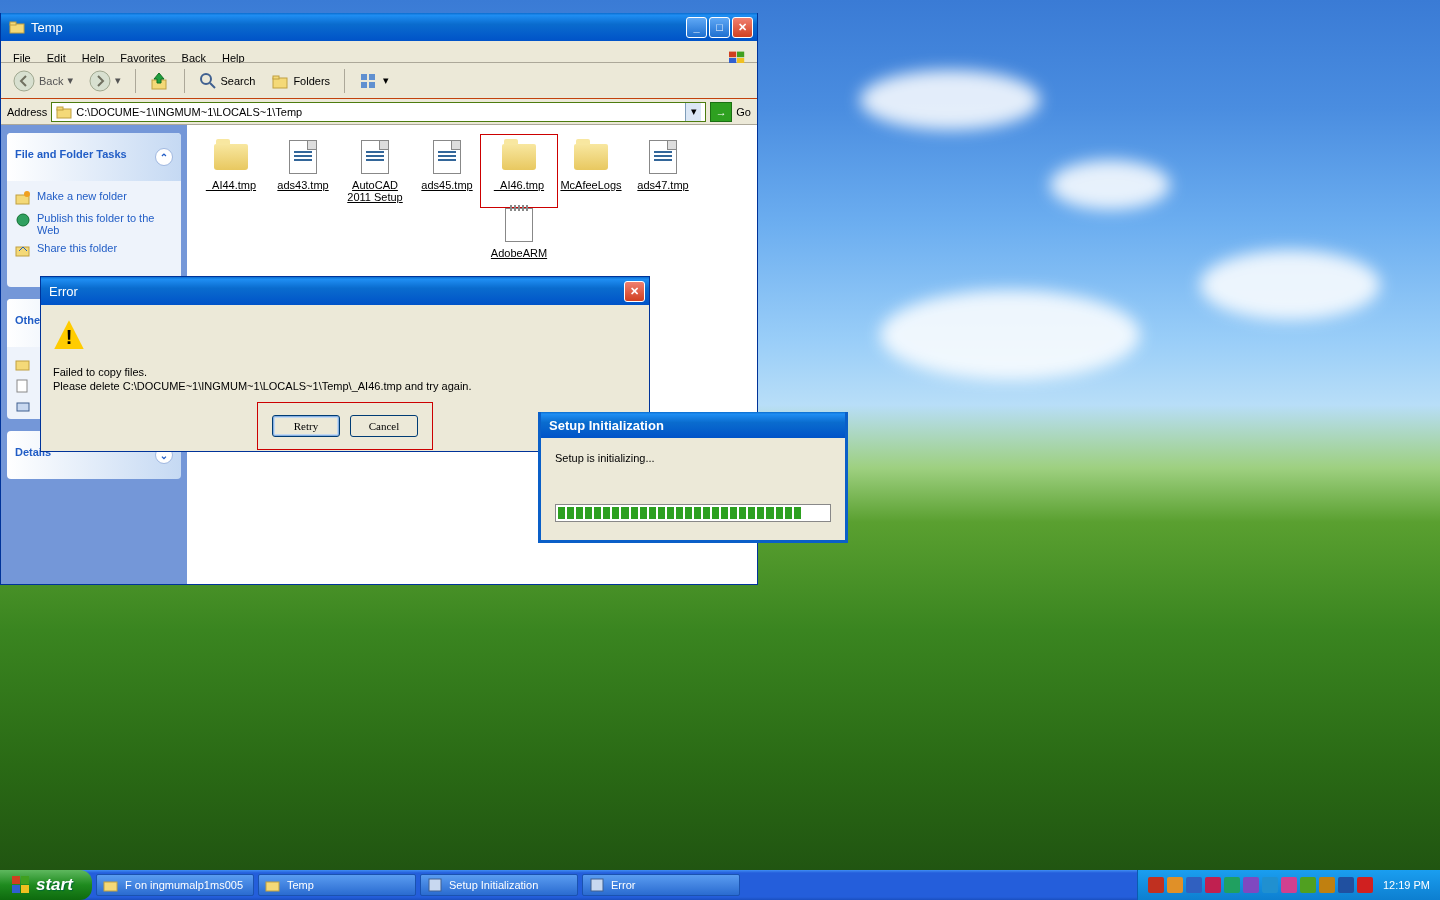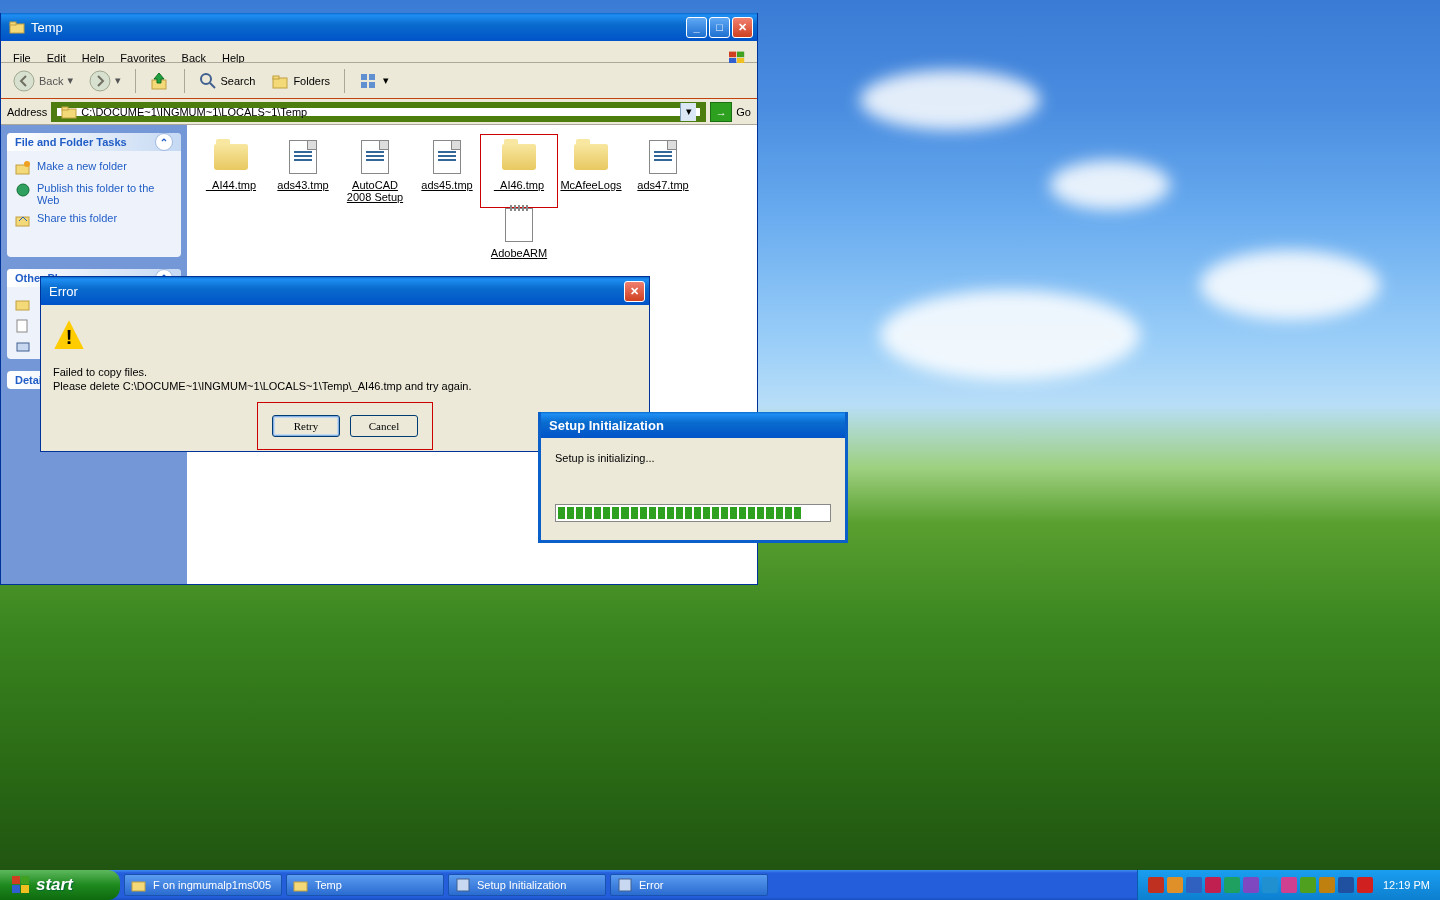--- a/index.html
+++ b/index.html
@@ -60,42 +60,42 @@
   .tbtn { display: flex; align-items: center; gap: 4px; padding: 4px 6px; color: #545454; }
   .tbtn.enabled { color: #000; }
   .tsep { width: 1px; height: 24px; background: #aca899; margin: 0 4px; }
   .addressbar {
     height: 26px; background: #ece9d8;
     display: flex; align-items: center; padding: 0 6px;
     border-bottom: 1px solid #aca899; gap: 4px;
   }
   .addr-input {
     flex: 1; height: 20px; background: #fff;
-    border: 6px solid #4d7c0f; display: flex; align-items: center;
+    border: 1px solid #4d7c0f; display: flex; align-items: center;
     padding: 0 4px; gap: 4px;
   }
   .addr-dd { width: 16px; height: 18px; border-left: 1px solid #7f9db9;
     display:flex;align-items:center;justify-content:center;color:#000;background:#dbe7f5;}
   .gobtn {
     width: 22px; height: 20px; background: #2ea020; border: 1px solid #1b7012;
     color: #fff; display:flex;align-items:center;justify-content:center;font-weight:bold;
   }
   .body { flex: 1; display: flex; background: #fff; }
   .sidebar {
     width: 186px; background: #7497d8;
     padding: 8px 6px; overflow: hidden;
   }
   .panel {
     background: #eef3fb; border-radius: 4px; margin-bottom: 12px;
     overflow: hidden;
   }
   .panel-hdr {
     background: linear-gradient(to right, #fff, #c5d9f3);
     color: #215dc6; font-weight: bold; font-size: 11px;
-    padding: 0 8px; display: flex; align-items: center;
+    padding: 15px 8px; display: flex; align-items: flex-start;
   }
   .panel-hdr .chev {
     margin-left: auto; width: 18px; height: 18px;
     border: 1px solid #a0b8e0; border-radius: 50%;
     display:flex;align-items:center;justify-content:center;background:#fff;color:#215dc6;font-size:10px;
   }
   .panel-body { padding: 6px 8px 26px; }
   .task { display: flex; align-items: flex-start; gap: 6px; color: #215dc6; padding: 3px 0; }
   .task .ticon { width: 16px; height: 16px; flex-shrink: 0; }
   .iconarea { flex: 1; padding: 12px 8px; display: flex; flex-wrap: wrap; align-content: flex-start;}
@@ -161,21 +161,21 @@
   .prog-seg { width: 8px; background: #2da020; }
   .prog-seg.empty{background:transparent;}
 
   
   .taskbar {
     position: absolute; left: 0; bottom: 0; width: 1440px; height: 30px;
     background: linear-gradient(to bottom, #3f8cf3 0%, #245edb 10%, #245edb 90%, #1a4fc0 100%);
     display: flex; align-items: stretch; color: #fff;
   }
   .start-btn {
-    width: 120px;
+    width: 92px;
     background: linear-gradient(to bottom, #5eb85e, #1e8a1e 50%, #0e6a0e);
     border-radius: 0 12px 12px 0;
     display:flex;align-items:center;gap:6px;padding:0 12px;
     font-style: italic; font-weight: bold; font-size: 17px;
     text-shadow: 1px 1px 1px #063;
   }
   .task-btn {
     width: 158px; margin: 4px 0 4px 4px;
     background: linear-gradient(to bottom, #5a9cf0, #2a6bd0);
     border: 1px solid #1a52b0; border-radius: 2px;
@@ -379,21 +379,21 @@
         <div class="fileicon">
           <div class="fi-img">
             <div class="file-glyph">
               <div class="bars">
                 <div></div>
                 <div></div>
                 <div></div>
               </div>
             </div>
           </div>
-          <div>AutoCAD 2008 Setup</div>
+          <div>AutoCAD 2011 Setup</div>
         </div>
         <div class="fileicon">
           <div class="fi-img">
             <div class="file-glyph">
               <div class="bars">
                 <div></div>
                 <div></div>
                 <div></div>
               </div>
             </div>

